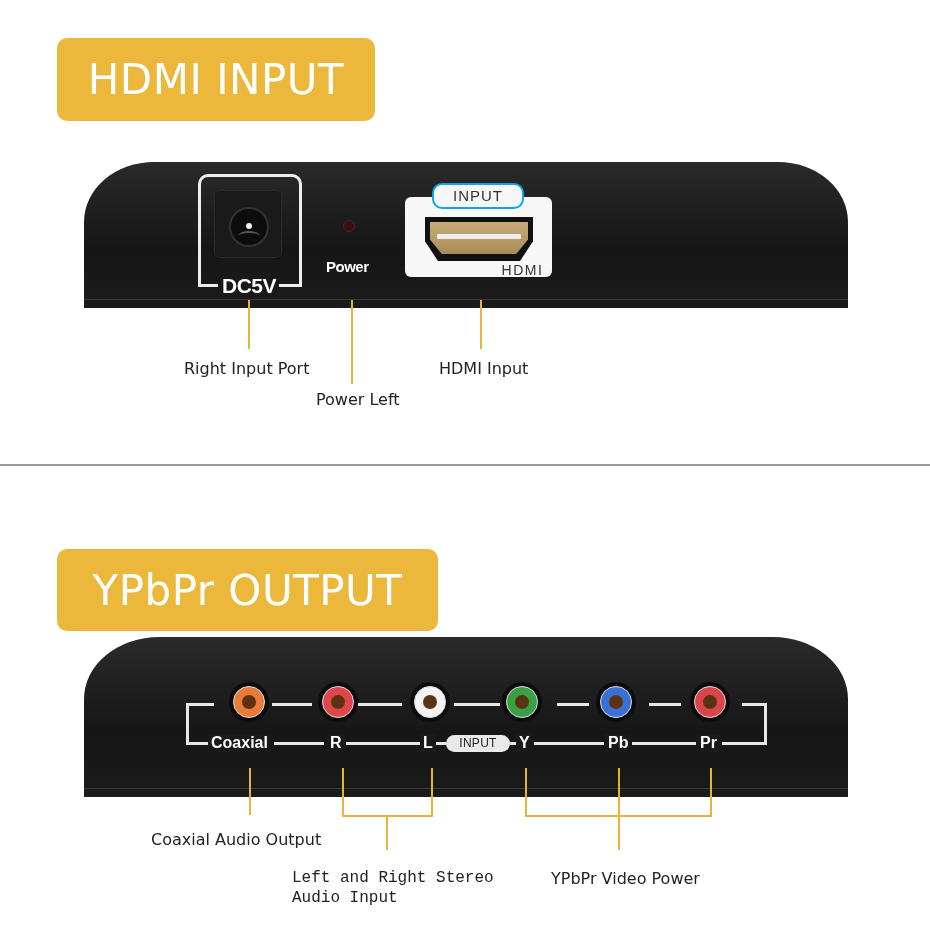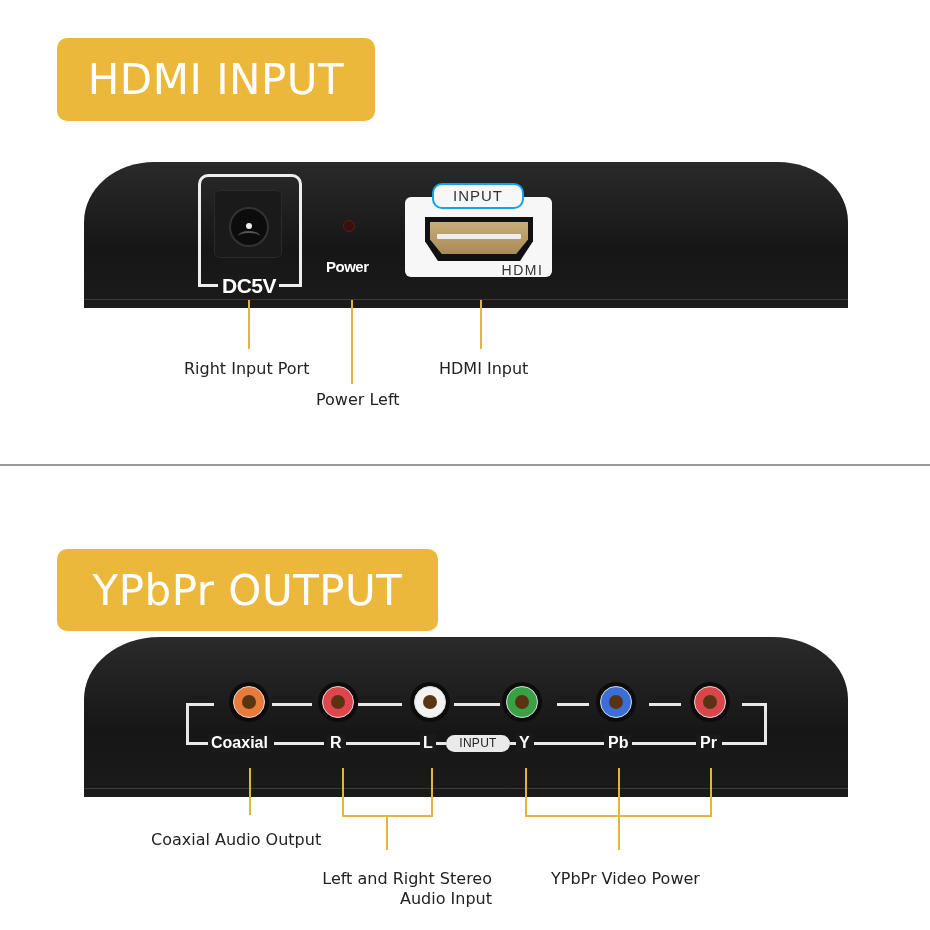--- a/index.html
+++ b/index.html
@@ -8,21 +8,21 @@
   .banner1{left:57px;top:38px;width:318px;height:83px;font-size:42px;}
   .banner2{left:57px;top:516px;width:381px;height:82px;font-size:42px;margin-top:33px;}
   .divider{position:absolute;left:0;top:464px;width:930px;height:2px;background:#9a9a9a;}
   .panel{position:absolute;background:linear-gradient(#2a2a2a,#161616 60%,#1b1b1b);}
   .panel1{left:84px;top:162px;width:764px;height:146px;border-radius:70px 70px 0 0 / 60px 60px 0 0;}
   .panel2{left:84px;top:637px;width:764px;height:160px;border-radius:75px 75px 0 0 / 62px 62px 0 0;}
   .panel .edge{position:absolute;left:0;right:0;bottom:8px;height:1px;background:#3a3a3a;}
   .lead{position:absolute;background:#e3b53c;width:2px;}
   .hlead{position:absolute;background:#e3b53c;height:2px;}
   .callout{position:absolute;color:#222;font-family:"DejaVu Sans","Liberation Sans",sans-serif;font-size:16px;white-space:nowrap;}
-  .callout.center{text-align:right;}
+  .callout.center{text-align:left;font-family:Liberation Mono, monospace;}
   .dc-box{position:absolute;left:198px;top:174px;width:98px;height:110px;border:3px solid #eee;border-bottom:none;border-radius:10px 10px 0 0;}
   .dc-bottom{position:absolute;top:284px;height:3px;background:#eee;}
   .dc-inner{position:absolute;left:214px;top:190px;width:66px;height:66px;background:#1a1a1a;border:1px solid #2a2a2a;border-radius:6px;}
   .jack{position:absolute;left:229px;top:207px;width:36px;height:36px;border-radius:50%;background:#0c0c0c;border:2px solid #333;}
   .jack .pin{position:absolute;left:15px;top:14px;width:6px;height:6px;border-radius:50%;background:#eee;}
   .jack .arc{position:absolute;left:7px;top:22px;width:22px;height:8px;border-top:2px solid #555;border-radius:50% 50% 0 0;}
   .dclabel{position:absolute;left:220px;top:274px;font-size:21px;font-weight:700;color:#fff;background:#191919;padding:0 2px;letter-spacing:-0.5px;}
   .led{position:absolute;left:343px;top:220px;width:10px;height:10px;border-radius:50%;background:#3a0f0f;border:1px solid #5a2020;}
   .powerlbl{position:absolute;left:326px;top:258px;font-size:15px;font-weight:700;color:#fff;letter-spacing:-0.5px;}
   .hdmi-plate{position:absolute;left:405px;top:197px;width:147px;height:80px;background:#f7f7f7;border-radius:6px;}

